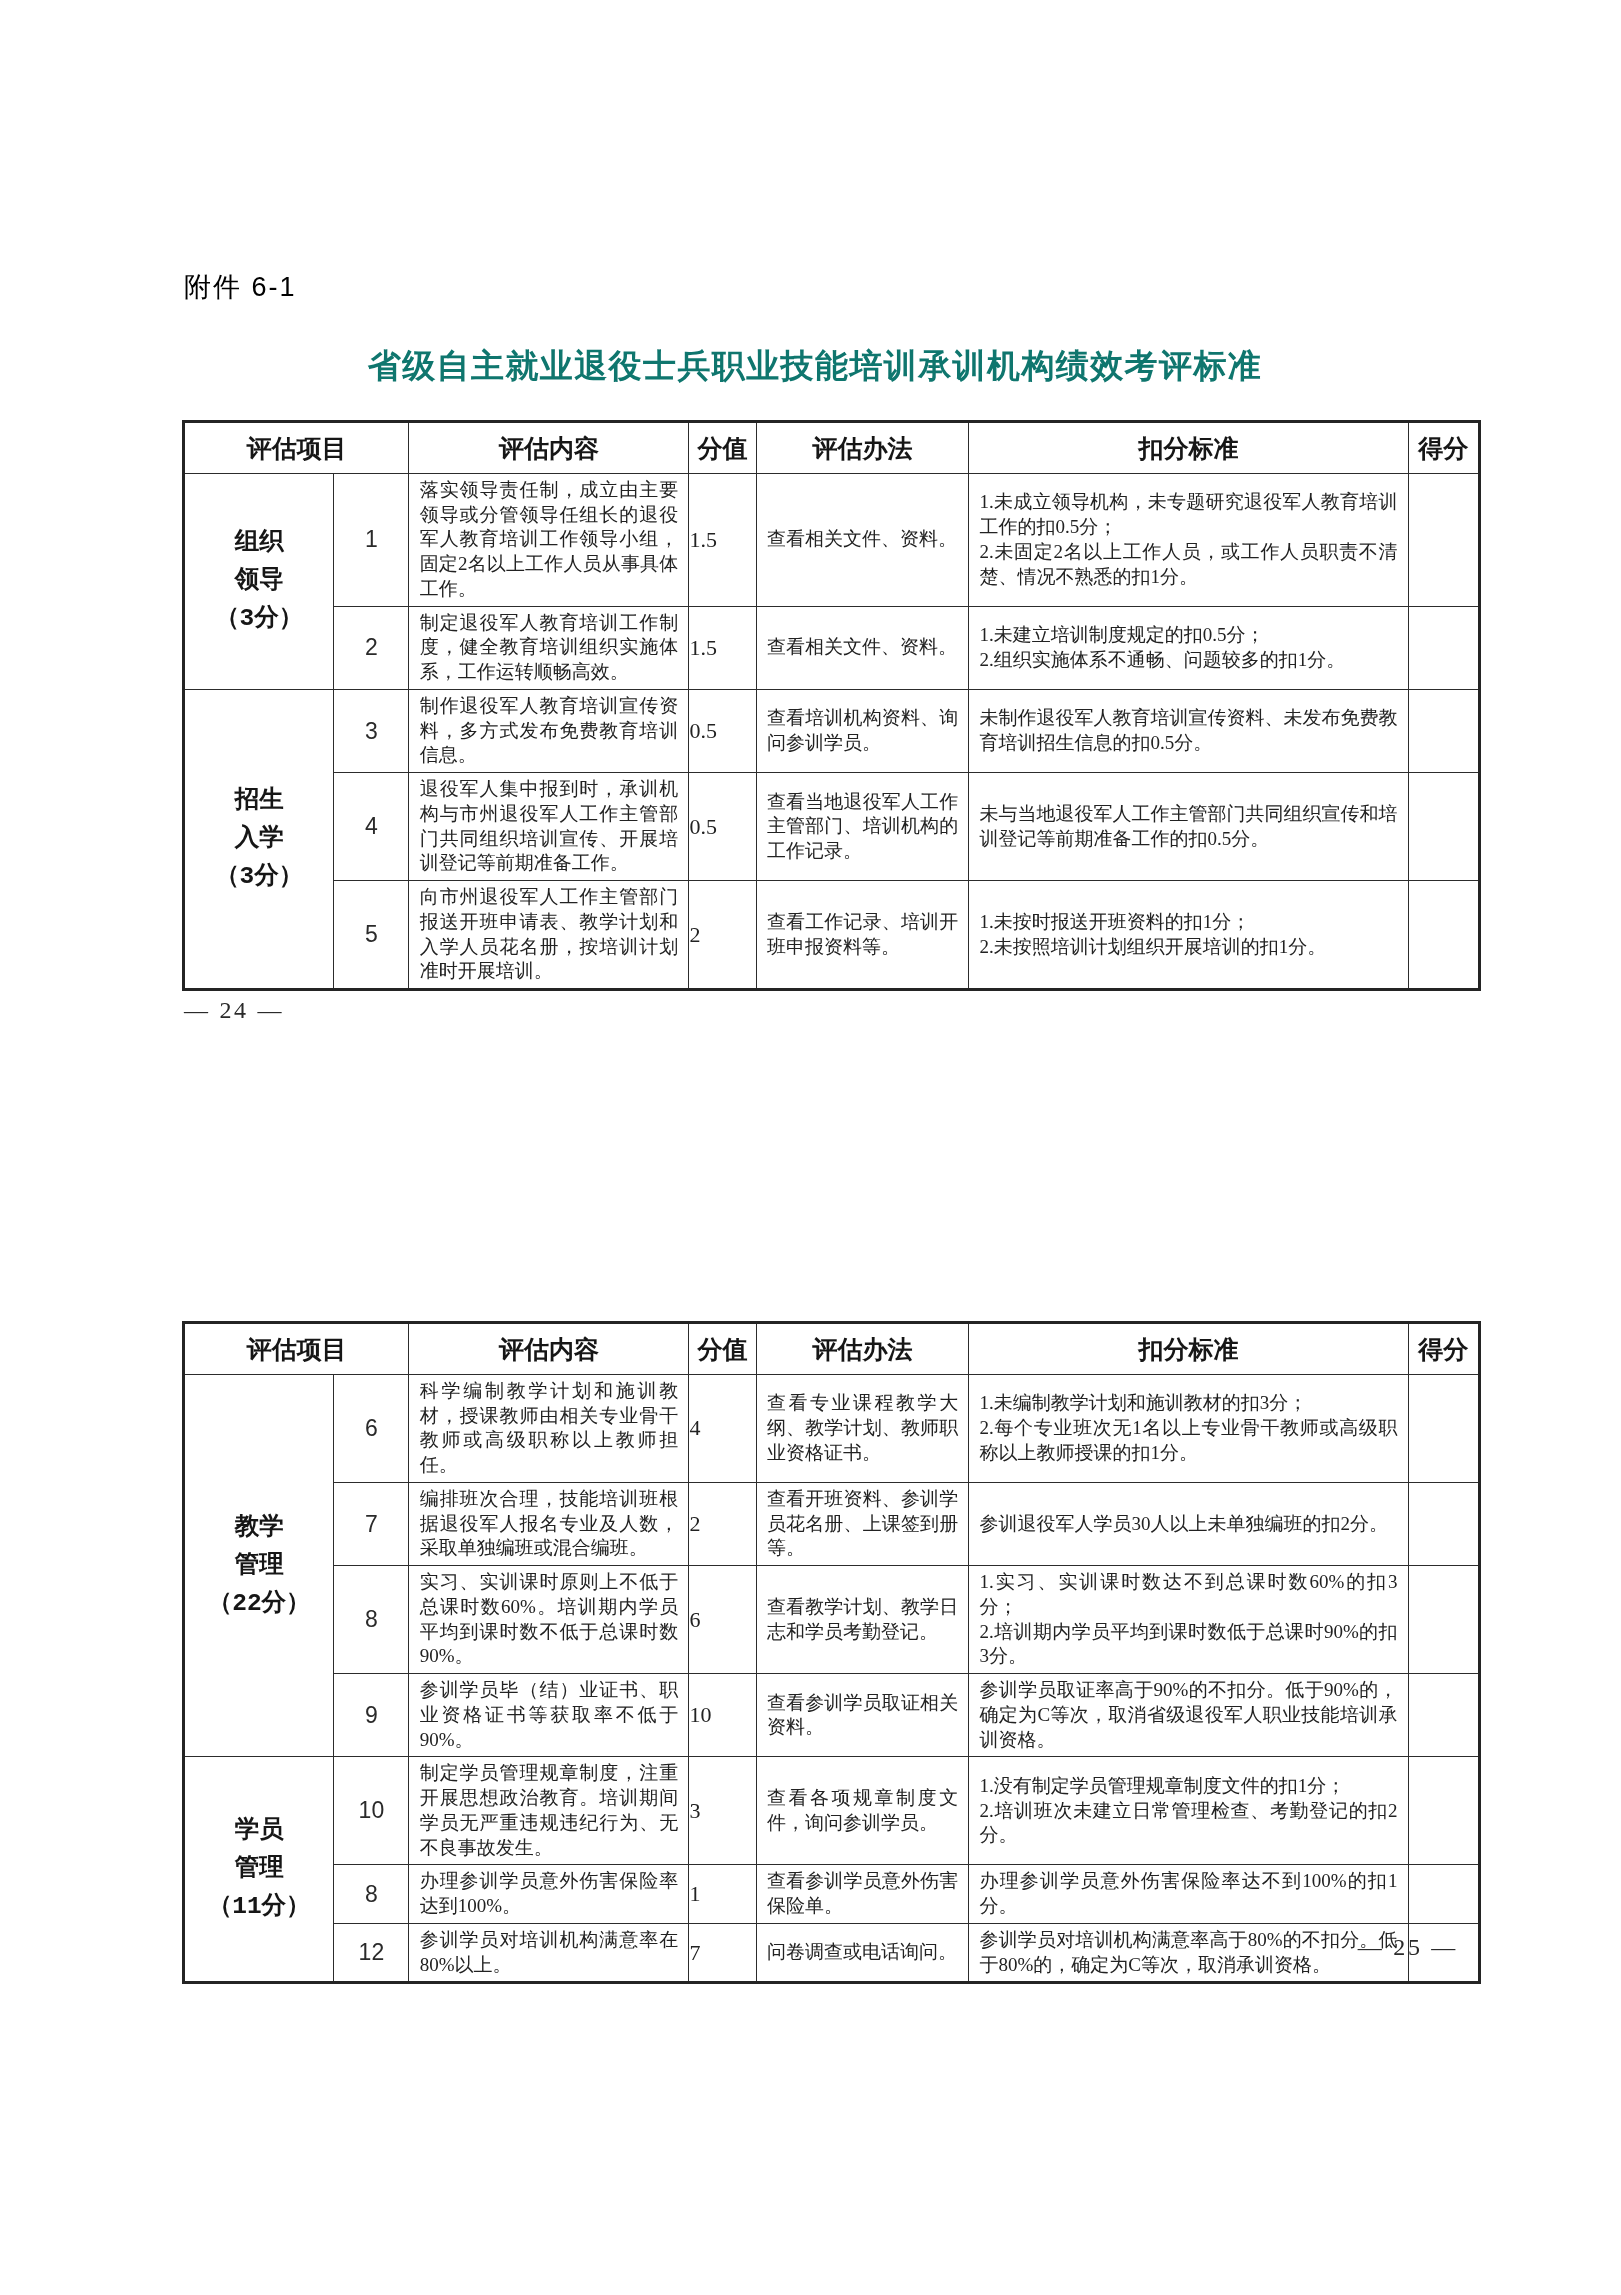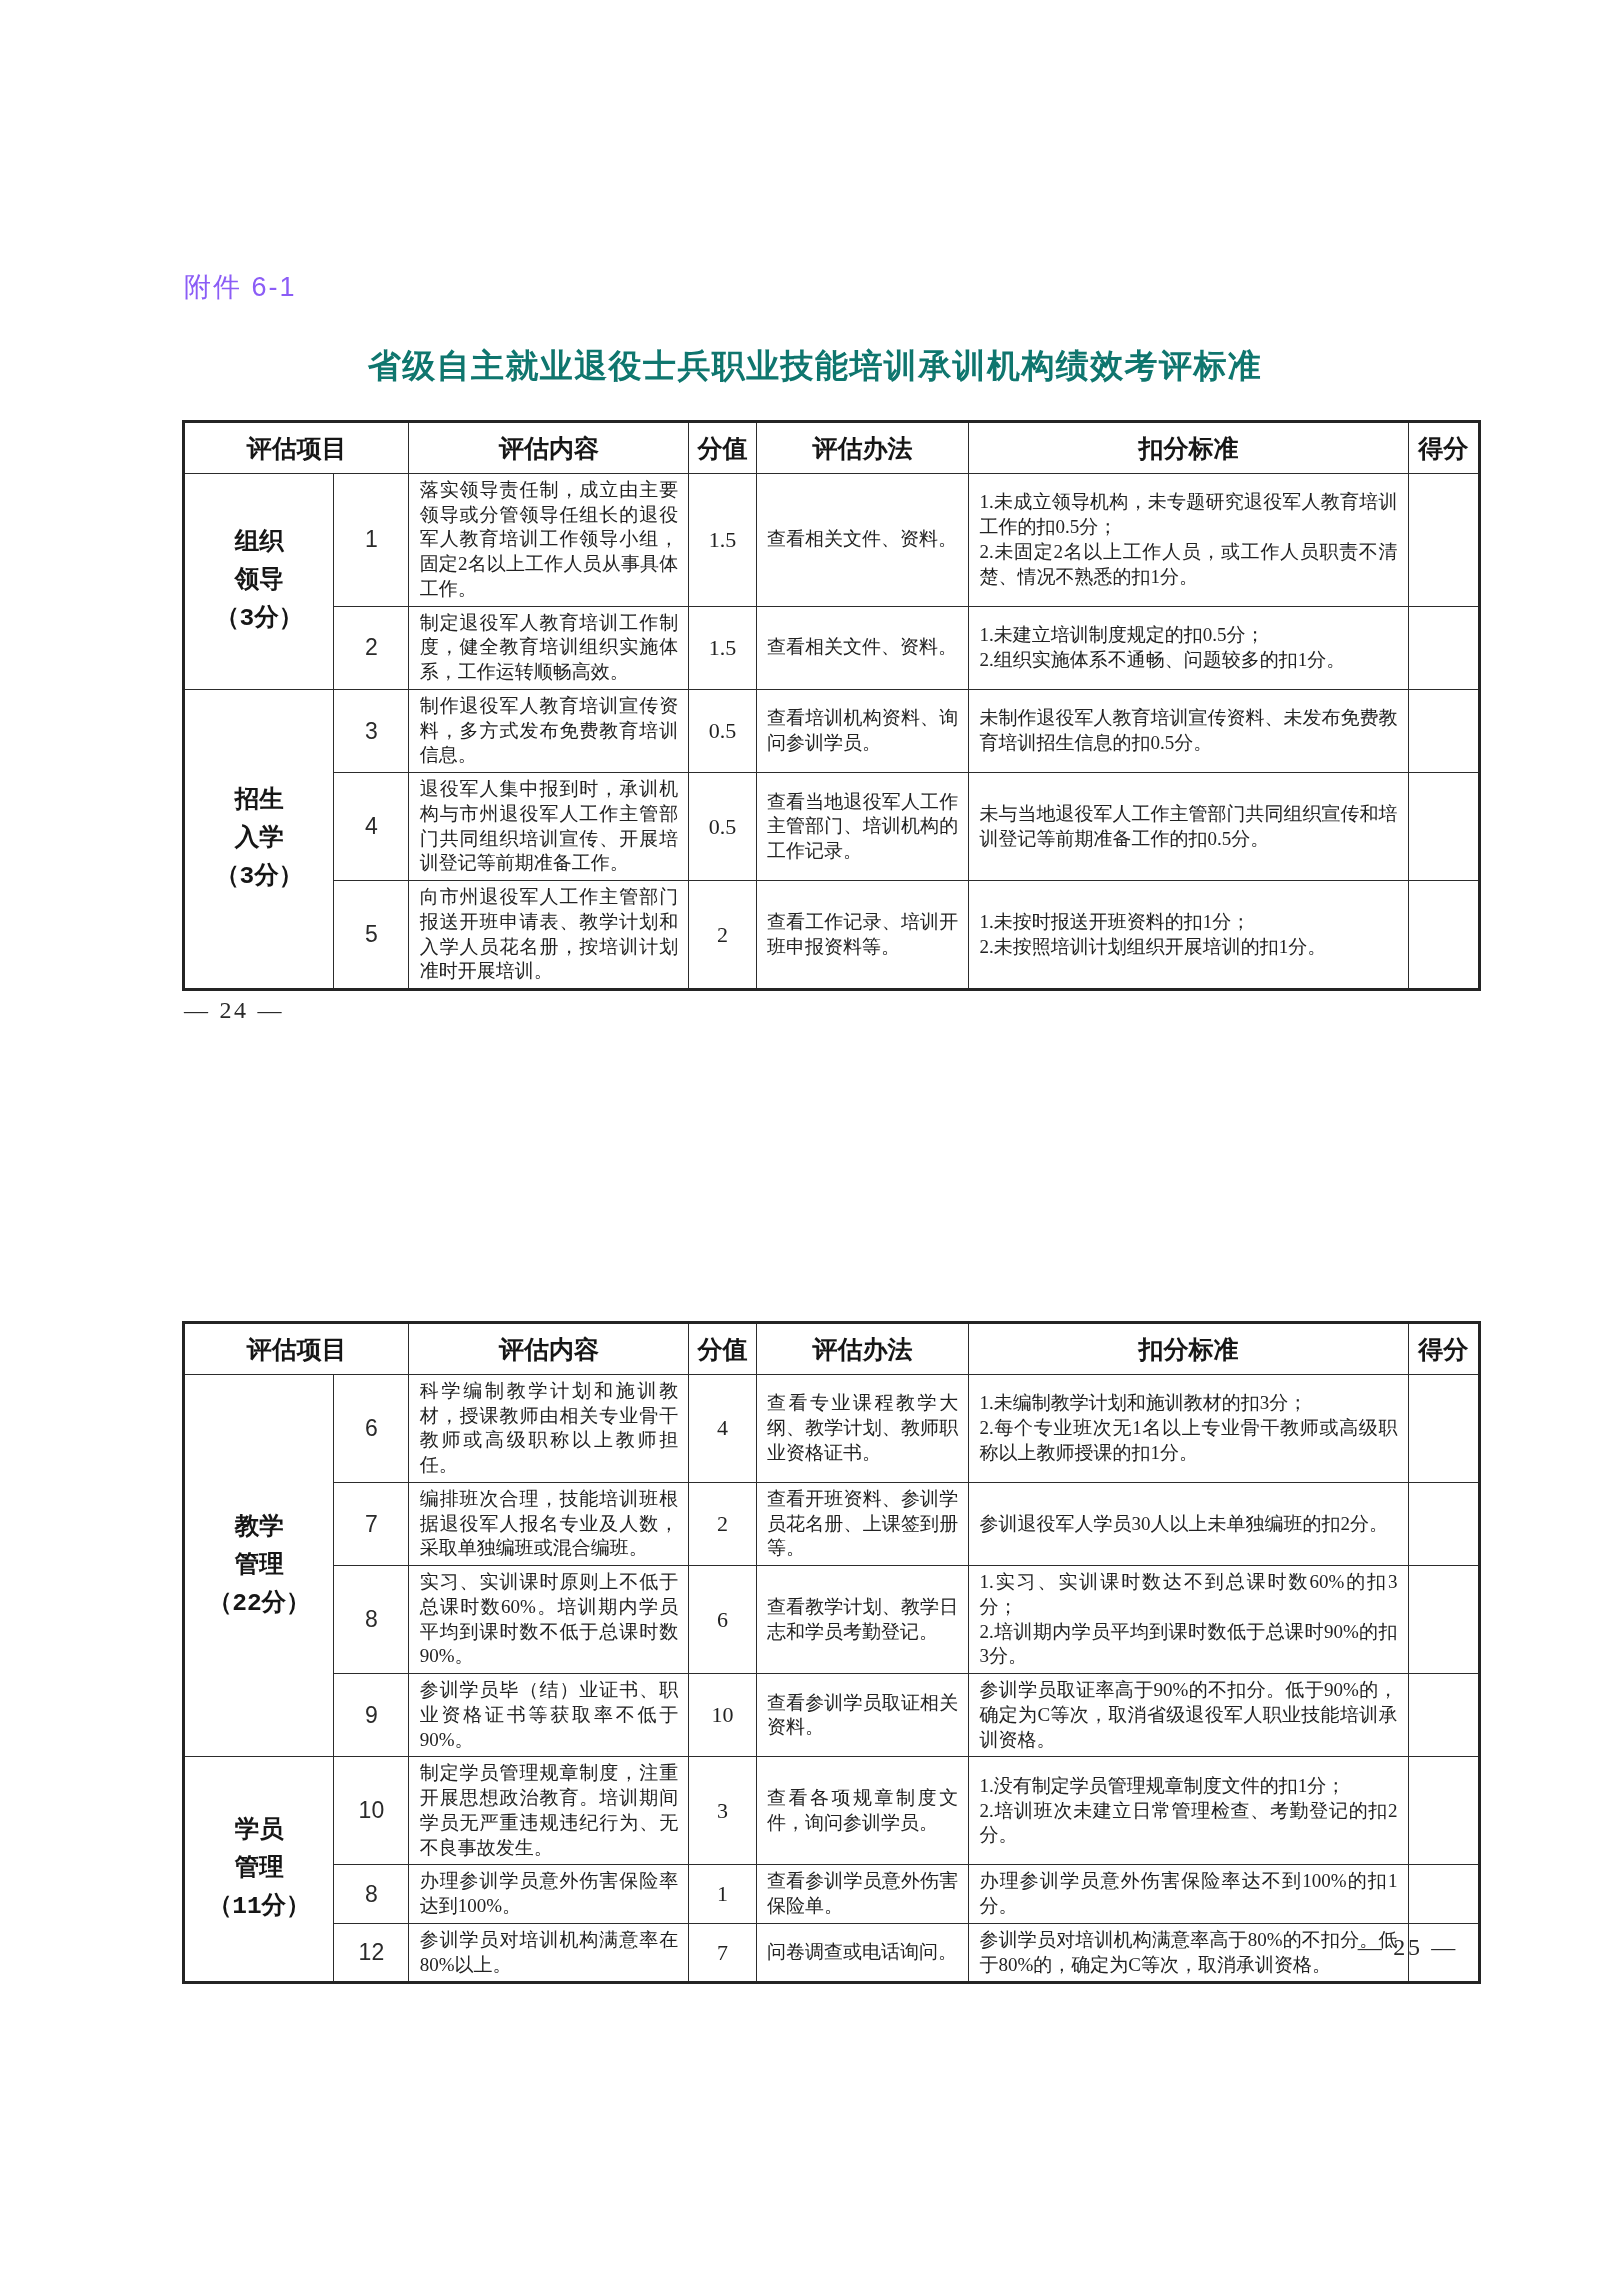--- a/index.html
+++ b/index.html
@@ -20,21 +20,21 @@
     inset: 0;
     background: #ffffff;
   }
   .attachment-label {
     position: absolute;
     left: 184px;
     top: 269px;
     font-family: "Liberation Sans", sans-serif;
     font-size: 27px;
     letter-spacing: 2px;
-    color: #8b5cf6;
+    color: #000000;
   }
   .doc-title {
     position: absolute;
     left: 0;
     top: 340px;
     width: 1622px;
     margin: 4px;
     text-align: center;
     font-family: "Liberation Serif", serif;
     font-weight: bold;
@@ -91,21 +91,21 @@
     font-size: 19px;
     line-height: 1.3;
     padding: 4.1px 10.2px;
     text-align: justify;
     text-justify: inter-character;
     color: #222;
   }
   td.deduction-cell { white-space: pre-line; }
   td.score-cell {
     font-size: 22px;
-    text-align: center;
+    text-align: left;
     color: #222;
     padding: 0;
   }
   td.points-cell { padding: 0; }
   .page-number {
     position: absolute;
     font-size: 24px;
     color: #2a2a2a;
     letter-spacing: 2.7px;
     font-family: "Liberation Serif", serif;

